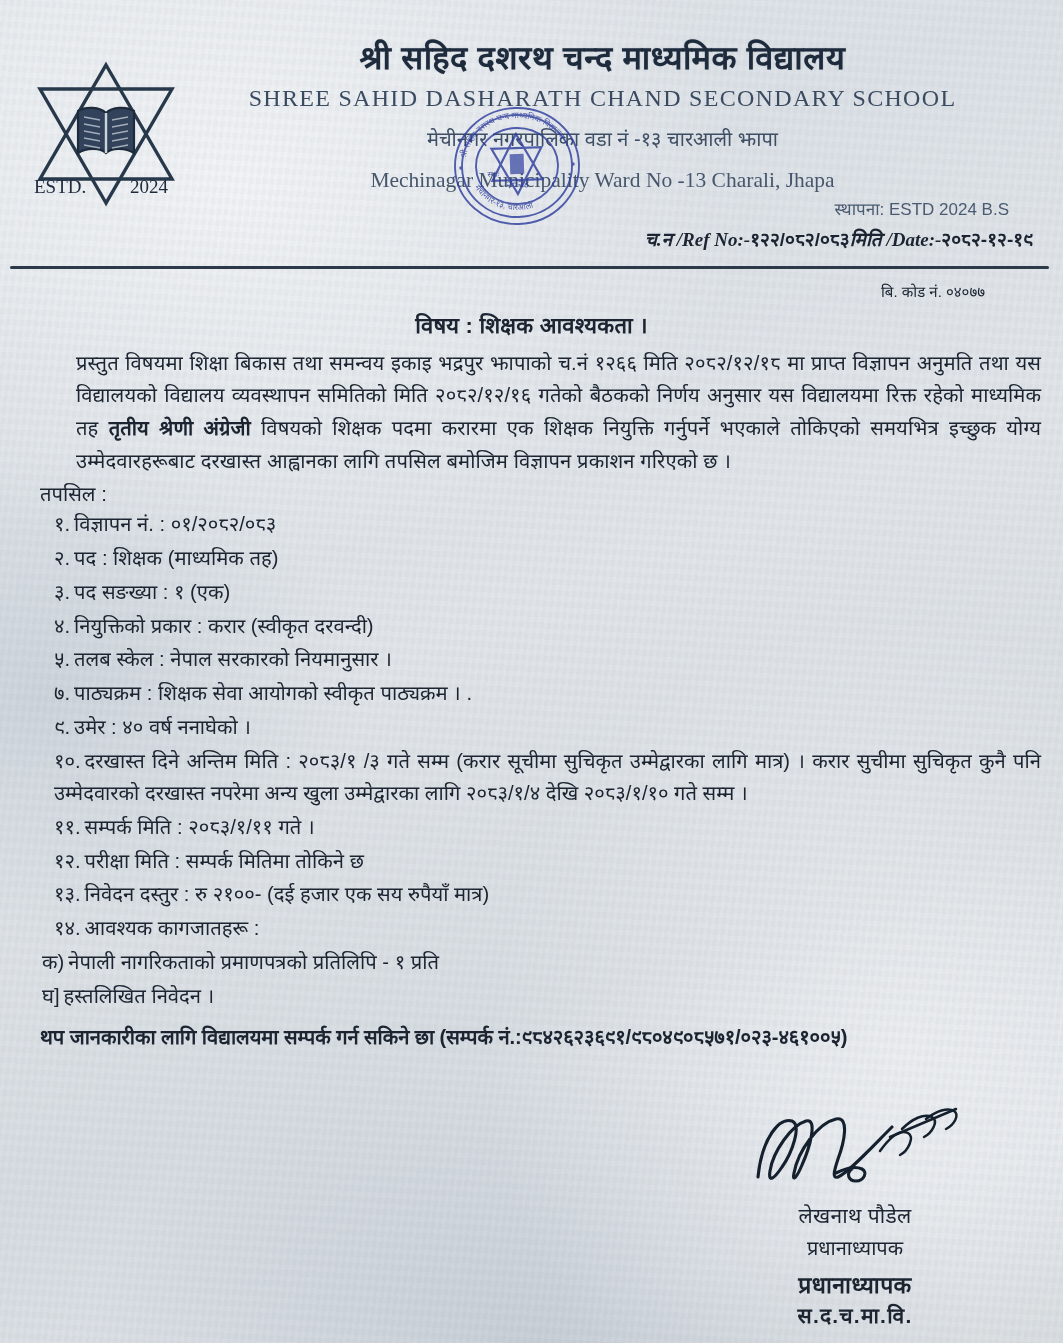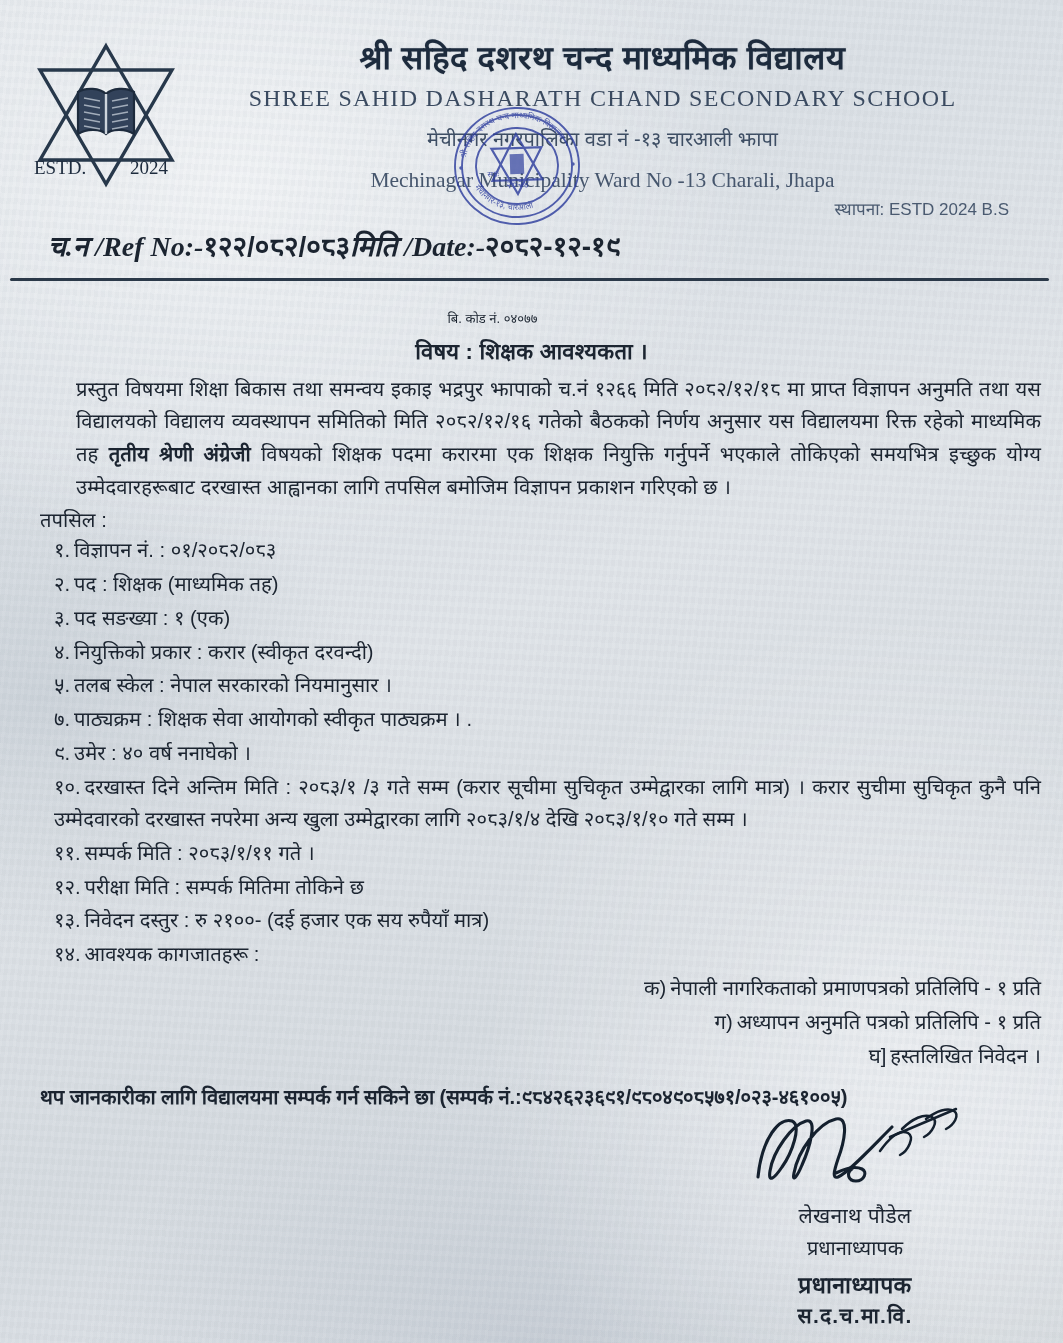--- a/index.html
+++ b/index.html
@@ -44,21 +44,21 @@
   
   #header {
     position: relative;
     padding: 38px 28px 0 24px;
     min-height: 212px;
   }
 
   #logo {
     position: absolute;
     left: 26px;
-    top: 34px;
+    top: 53px;
     width: 160px;
     height: 162px;
   }
 
   #header-text {
     margin-left: 172px;
     text-align: center;
     padding-right: 26px;
   }
 
@@ -107,24 +107,24 @@
     height: 124px;
     z-index: 6;
     opacity: .82;
     pointer-events: none;
     transform: rotate(-2deg);
   }
 
   
   #ref-row {
     display: flex;
-    justify-content: flex-start;
+    justify-content: flex-end;
     align-items: baseline;
     padding: 6px 30px 0 48px;
-    font-size: 28px;
+    font-size: 19px;
   }
   .ref-label {
     font-weight: 700;
     font-style: italic;
     font-family: "Liberation Serif", "DejaVu Serif", serif;
   }
   .ref-val {
     font-family: "Liberation Sans", "DejaVu Sans", sans-serif;
     font-weight: 600;
     font-style: normal;
@@ -132,23 +132,23 @@
 
   #rule {
     height: 3px;
     background: #2b3949;
     margin: 14px 14px 0 10px;
     border-radius: 2px;
   }
 
   
   #doc-code {
-    text-align: center;
-    padding: 28px 78px 0 0;
-    font-size: 13px;
+    text-align: right;
+    padding: 12px 78px 0 0;
+    font-size: 15px;
     font-family: "Liberation Sans", "DejaVu Sans", sans-serif;
   }
   #subject {
     text-align: center;
     font-size: 22px;
     font-weight: 700;
     padding: 8px 0 6px 0;
     font-family: "Liberation Sans", "DejaVu Sans", sans-serif;
     letter-spacing: .2px;
   }
@@ -181,21 +181,20 @@
     margin-top: 1px;
     text-align: justify;
   }
   ol.items > li .num { margin-right: 4px; }
 
   ul.docs { list-style: none; margin-top: 1px; }
   ul.docs > li {
     font-size: 20.2px;
     line-height: 1.68;
     padding-left: 2px;
-    text-align: right;
   }
   ul.docs .ltr { margin-right: 4px; }
   ul.docs b { font-weight: 700; }
 
   #contact-note {
     font-size: 20.2px;
     font-weight: 700;
     margin-top: 8px;
     line-height: 1.5;
     letter-spacing: -.1px;
@@ -332,21 +331,20 @@
         <li><span class="num">९.</span><span>उमेर : ४० वर्ष ननाघेको ।</span></li>
         <li><span class="num">१०.</span><span>दरखास्त दिने अन्तिम मिति : २०८३/१ /३  गते सम्म (करार सूचीमा सुचिकृत उम्मेद्वारका लागि मात्र) । करार सुचीमा सुचिकृत कुनै पनि उम्मेदवारको दरखास्त नपरेमा अन्य खुला उम्मेद्वारका लागि २०८३/१/४ देखि २०८३/१/१० गते सम्म ।</span></li>
         <li><span class="num">११.</span><span>सम्पर्क मिति : २०८३/१/११ गते ।</span></li>
         <li><span class="num">१२.</span><span>परीक्षा मिति : सम्पर्क मितिमा तोकिने छ</span></li>
         <li><span class="num">१३.</span><span>निवेदन दस्तुर : रु २१००- (दई हजार एक सय रुपैयाँ मात्र)</span></li>
         <li><span class="num">१४.</span><span>आवश्यक कागजातहरू :</span></li>
       </ol>
 
     <ul class="docs" id="docs-list">
         <li><span class="ltr">क)</span><span>नेपाली नागरिकताको प्रमाणपत्रको प्रतिलिपि - १ प्रति</span></li>
-        <li><span class="ltr">ग)</span><span>अध्यापन अनुमति पत्रको प्रतिलिपि -  १ प्रति</span></li>
         <li><span class="ltr">घ]</span><span>हस्तलिखित निवेदन ।</span></li>
       </ul>
 
     <div id="contact-note">थप जानकारीका लागि विद्यालयमा सम्पर्क गर्न सकिने छा (सम्पर्क नं.:९८४२६२३६९१/९८०४९०८५७१/०२३-४६१००५)</div>
   </div>
 
   <div id="sign-block">
     <svg id="signature-svg" width="230" height="104" viewBox="0 0 230 104" aria-hidden="true">
       <g fill="none" stroke="#14202e" stroke-width="3.1" stroke-linecap="round" stroke-linejoin="round">
         <path d="M18 74 C 22 34, 40 14, 52 18 C 62 22, 52 50, 42 64 C 34 76, 28 80, 30 68

